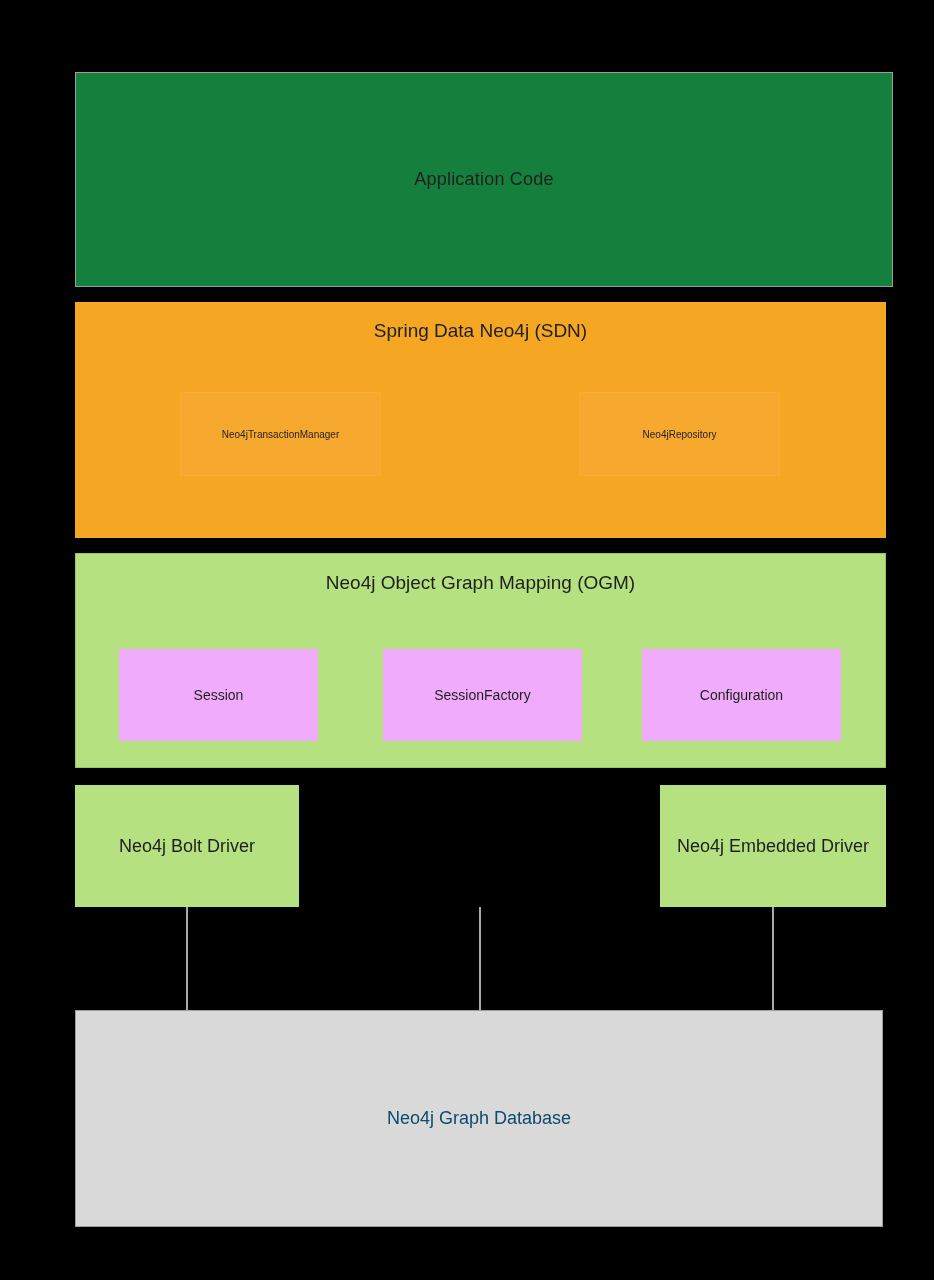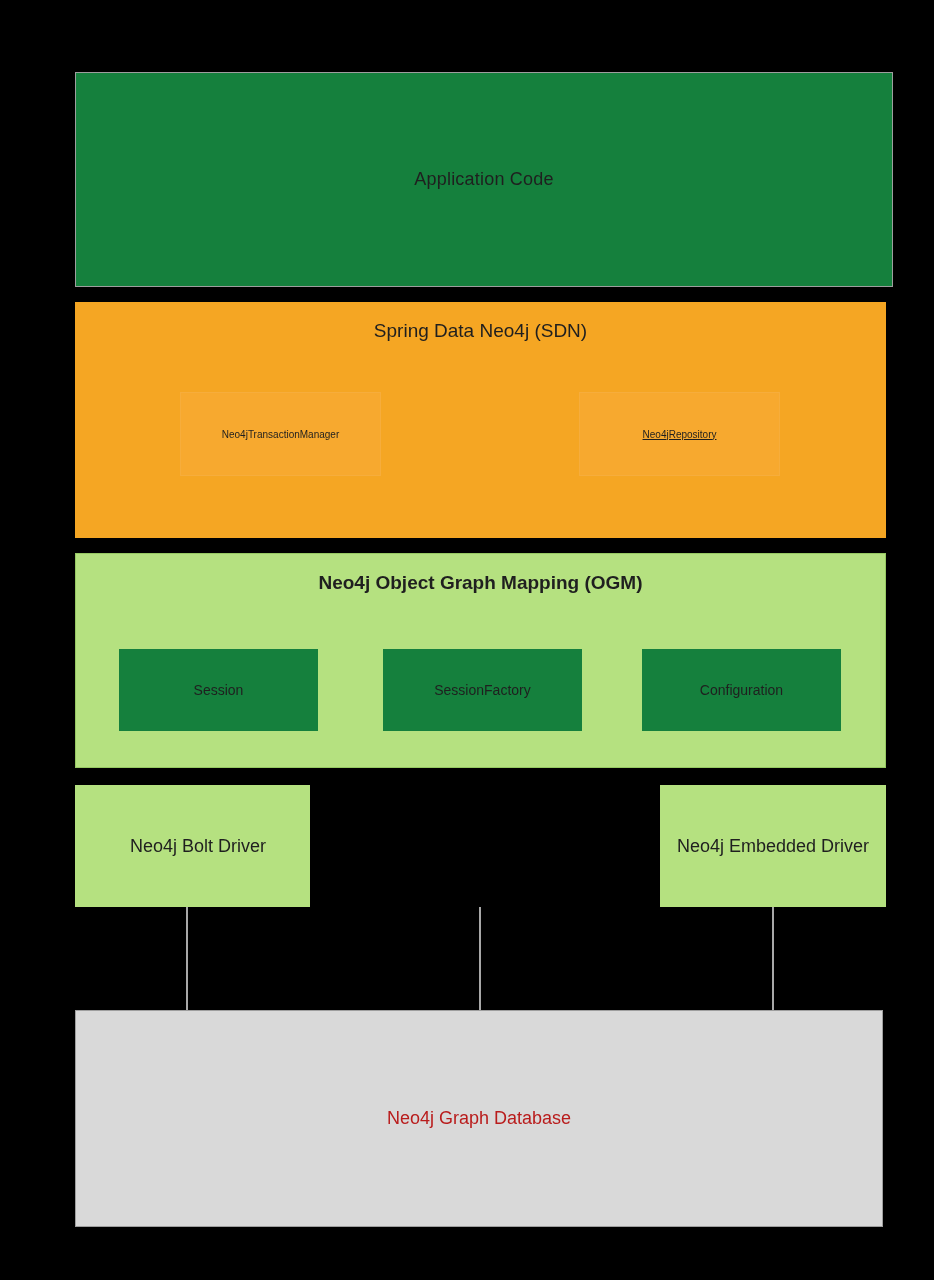--- a/index.html
+++ b/index.html
@@ -72,21 +72,21 @@
     position: absolute;
     top: 90px;
     height: 82px;
     background: #f7a92f;
     border: 1px solid #f6ad3c;
     display: flex;
     align-items: center;
     justify-content: center;
   }
   .sdn-subbox.b1 { left: 105px; width: 199px; }
-  .sdn-subbox.b2 { left: 504px; width: 199px; text-decoration: underline; }
+  .sdn-subbox.b2 { left: 504px; width: 199px; }
   .sdn-subbox-label {
     font-size: 10px;
     font-weight: 400;
     color: #1f1f1f;
   }
 
   
   .ogm {
     left: 75px;
     top: 553px;
@@ -95,28 +95,28 @@
     background: #b5e180;
     border: 1px solid #96c862;
   }
   .ogm-title {
     position: absolute;
     left: 0;
     top: 18px;
     width: 100%;
     text-align: center;
     font-size: 19px;
-    font-weight: 700;
+    font-weight: 400;
     color: #1f1f1f;
   }
   .ogm-subbox {
     position: absolute;
     top: 95px;
-    height: 82px;
-    background: #15803d;
+    height: 92px;
+    background: #f0abfc;
     display: flex;
     align-items: center;
     justify-content: center;
   }
   .ogm-subbox.s1 { left: 43px;  width: 199px; }
   .ogm-subbox.s2 { left: 307px; width: 199px; }
   .ogm-subbox.s3 { left: 566px; width: 199px; }
   .ogm-subbox-label {
     font-size: 14px;
     font-weight: 400;
@@ -126,21 +126,21 @@
   
   .driver {
     position: absolute;
     top: 785px;
     height: 122px;
     background: #b5e180;
     display: flex;
     align-items: center;
     justify-content: center;
   }
-  .driver.d1 { left: 75px;  width: 224px; padding-left: 11px; }
+  .driver.d1 { left: 75px;  width: 224px; }
   .driver.d2 { left: 367px; width: 224px; }
   .driver.d3 { left: 660px; width: 226px; text-align: center; }
   .driver-label {
     font-size: 18px;
     font-weight: 400;
     color: #1f1f1f;
     white-space: nowrap;
   }
 
   
@@ -163,21 +163,21 @@
     height: 217px;
     background: #d9d9d9;
     border: 1px solid #9e9e9e;
     display: flex;
     align-items: center;
     justify-content: center;
   }
   .database-label {
     font-size: 18px;
     font-weight: 400;
-    color: #b91c1c;
+    color: #0c4a6e;
   }
 </style>
 </head>
 <body>
 
 <div id="stage">
 
   <div class="layer app-code">
     <span class="app-code-label">Application Code</span>
   </div>

